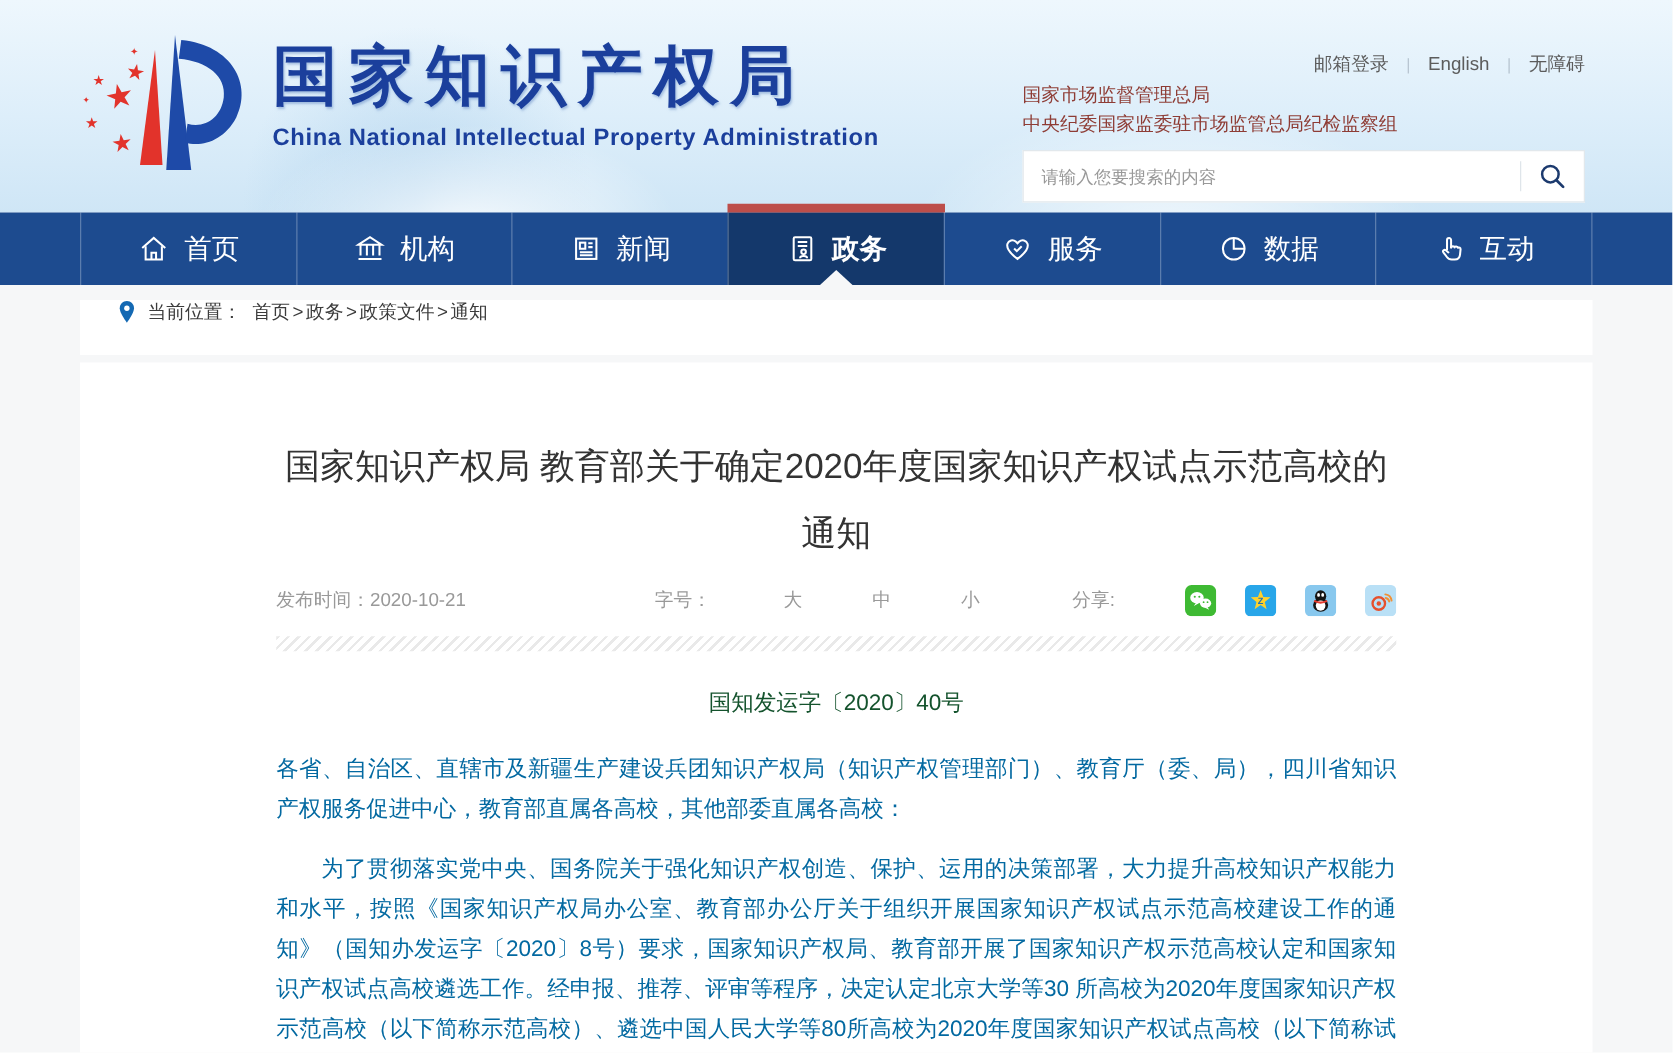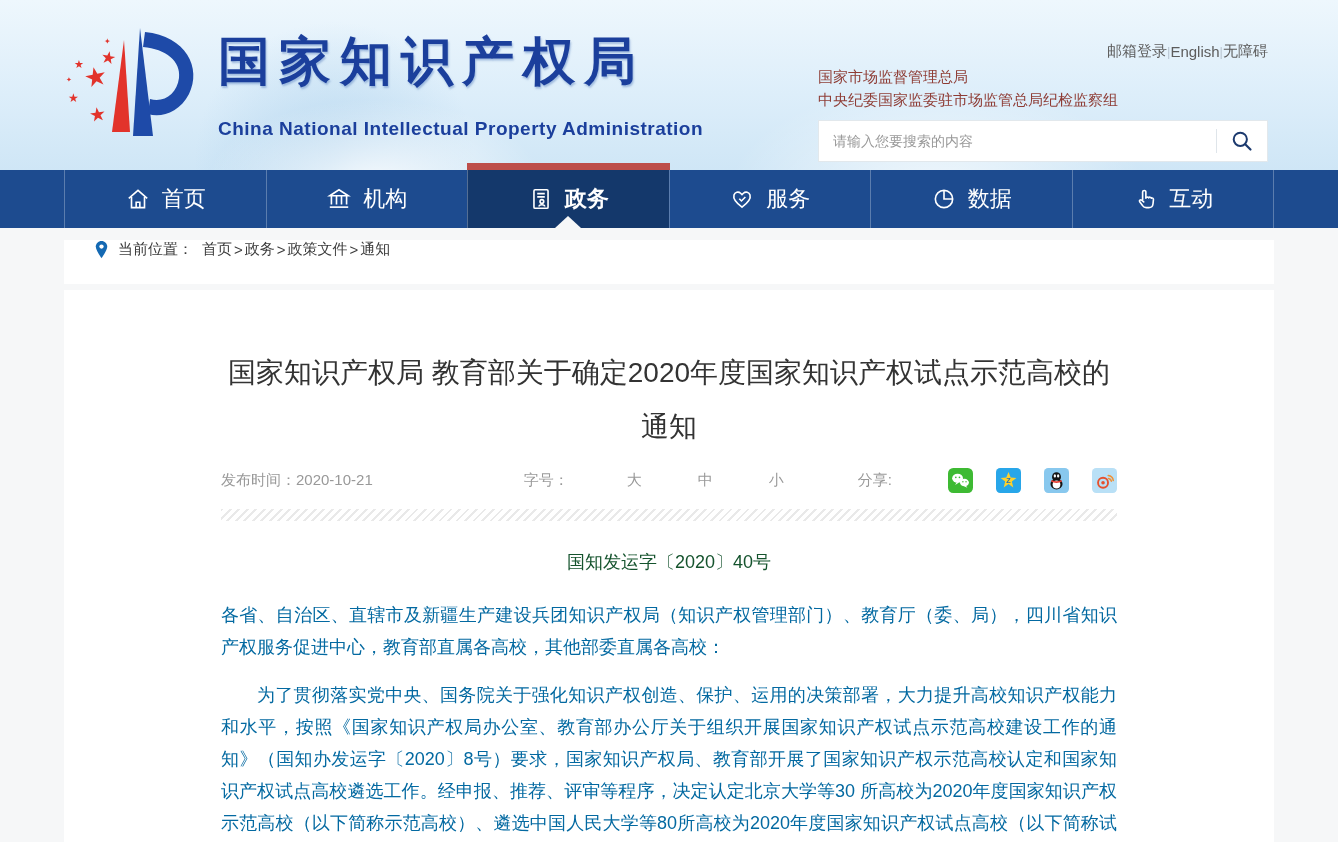--- a/index.html
+++ b/index.html
@@ -36,24 +36,24 @@
   }
   .logo-mark{width:150px;height:118px;flex:0 0 auto;}
   .logo-text .cn{
     font-size:52px;font-weight:bold;color:var(--logo-blue);
     letter-spacing:9px;line-height:66px;margin-top:4px;
     text-shadow:1px 2px 2px rgba(110,145,200,.55);
     white-space:nowrap;
   }
   .logo-text .en{
     font-size:19px;font-weight:bold;color:var(--logo-blue);
-    letter-spacing:.5px;margin-top:24px;white-space:nowrap;
+    letter-spacing:.5px;margin-top:6px;white-space:nowrap;
   }
   .header-right{position:absolute;left:818px;right:70px;top:42px;}
-  .top-links{display:flex;justify-content:flex-end;align-items:center;
+  .top-links{display:flex;justify-content:flex-end;align-items:center;gap:14px;
     font-size:15px;color:#5c5c5c;}
   .top-links .lnk{cursor:pointer;}
   .top-links .sep{color:#b9c6d2;font-size:13px;}
   .gov-lines{margin-top:4px;font-size:15px;line-height:23px;color:var(--gov-red);}
   .gov-lines div{cursor:pointer;}
   .search-box{
     margin-top:9px;height:42px;background:#fff;
     border:1px solid #e2e8ec;display:flex;align-items:center;
   }
   .search-box input{
@@ -185,20 +185,28 @@
       </svg>
       <span>首页</span>
     </div>
     <div class="nav-item">
       <svg class="nicon" viewBox="0 0 24 24" fill="none" stroke="#fff" stroke-width="1.5">
         <path d="M3.5 9 L12 3.5 L20.5 9 Z"></path>
           <path d="M5 9 V17 M9.7 9 V17 M14.3 9 V17 M19 9 V17"></path>
           <path d="M3.5 19.5 H20.5"></path>
       </svg>
       <span>机构</span>
+    </div>
+    <div class="nav-item">
+      <svg class="nicon" viewBox="0 0 24 24" fill="none" stroke="#fff" stroke-width="1.5">
+        <rect x="4.5" y="4.5" width="15" height="15"></rect>
+          <rect x="7.3" y="7.5" width="4" height="4.5"></rect>
+          <path d="M13.5 8 h3.2 M13.5 10.8 h3.2 M7.3 14.6 h9.4 M7.3 16.8 h9.4"></path>
+      </svg>
+      <span>新闻</span>
     </div>
     <div class="nav-item active">
       <svg class="nicon" viewBox="0 0 24 24" fill="none" stroke="#fff" stroke-width="1.5">
         <rect x="5.5" y="3.5" width="13" height="17" rx="1"></rect>
           <path d="M8.5 7 h7 M8.5 10 h7"></path>
         <circle cx="12.8" cy="14.3" r="1.7"></circle>
           <path d="M10.2 19 c0-2.2 5.2-2.2 5.2 0"></path>
       </svg>
       <span>政务</span>
     </div>

